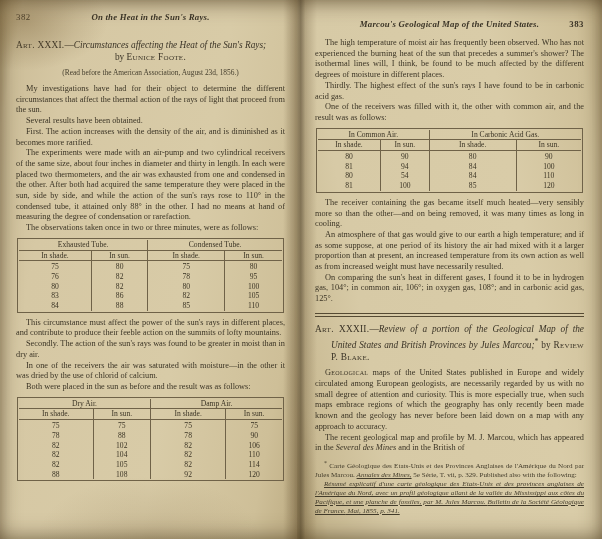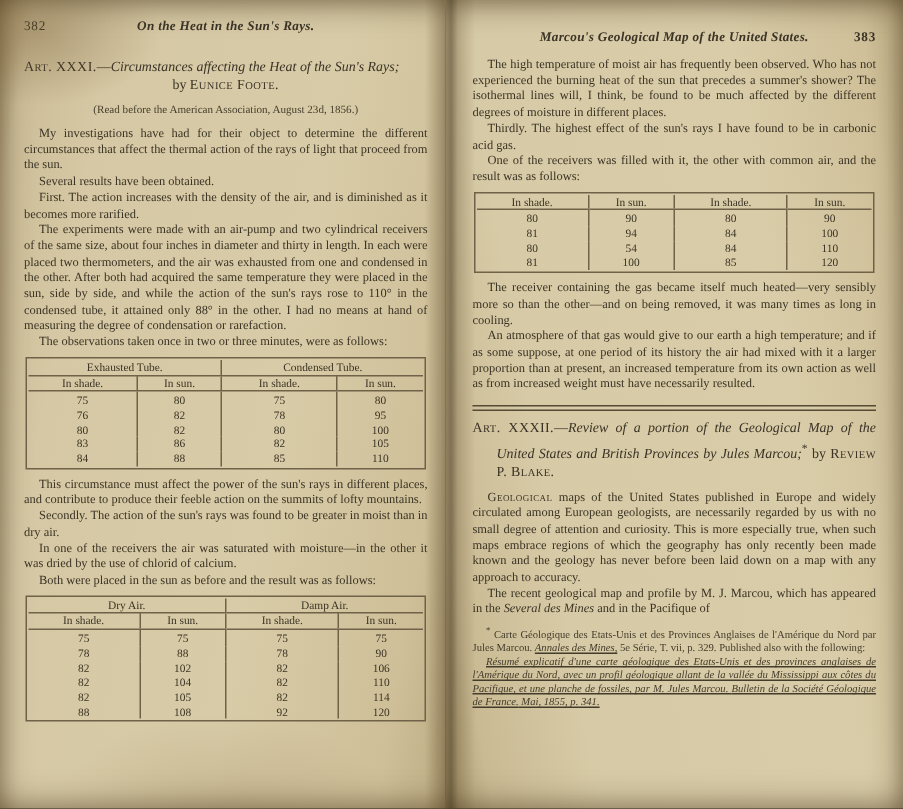--- a/index.html
+++ b/index.html
@@ -215,20 +215,24 @@
       </div>
 
       <p class="p">The high temperature of moist air has frequently been observed.  Who has not experienced the burning heat of the sun that precedes a summer's shower?  The isothermal lines will, I think, be found to be much affected by the different degrees of moisture in different places.</p>
       <p class="p">Thirdly.  The highest effect of the sun's rays I have found to be in carbonic acid gas.</p>
       <p class="p">One of the receivers was filled with it, the other with common air, and the result was as follows:</p>
 
       <div class="tbl-wrap">
         <table class="tbl">
           <thead>
             <tr>
+              <th class="gh" colspan="2">In Common Air.</th>
+              <th class="gh ghr" colspan="2">In Carbonic Acid Gas.</th>
+            </tr>
+            <tr>
               <th class="sh">In shade.</th>
               <th class="sh sep">In sun.</th>
               <th class="sh sep">In shade.</th>
               <th class="sh sep">In sun.</th>
             </tr>
           </thead>
           <tbody>
             <tr>
                 <td>80</td>
                 <td class="sep">90</td>
@@ -252,28 +256,29 @@
                 <td class="sep">100</td>
                 <td class="sep">85</td>
                 <td class="sep">120</td>
               </tr>
           </tbody>
         </table>
       </div>
 
       <p class="p">The receiver containing the gas became itself much heated—very sensibly more so than the other—and on being removed, it was many times as long in cooling.</p>
       <p class="p">An atmosphere of that gas would give to our earth a high temperature; and if as some suppose, at one period of its history the air had mixed with it a larger proportion than at present, an increased temperature from its own action as well as from increased weight must have necessarily resulted.</p>
+      <p class="p">On comparing the sun's heat in different gases, I found it to be in hydrogen gas, 104°; in common air, 106°; in oxygen gas, 108°; and in carbonic acid gas, 125°.</p>
 
       <div class="divider"></div>
 
       <p class="art32-heading"><span class="sc">Art. XXXII.</span><span>—</span><span class="it">Review of a portion of the Geological Map of the United States and British Provinces by Jules Marcou;</span><sup>*</sup><span> by </span><span class="sc">Review P. Blake.</span></p>
 
       <p class="p"><span class="sc">Geological</span><span> maps of the United States published in Europe and widely circulated among European geologists, are necessarily regarded by us with no small degree of attention and curiosity.  This is more especially true, when such maps embrace regions of which the geography has only recently been made known and the geology has never before been laid down on a map with any approach to accuracy.</span></p>
 
-      <p class="p"><span>The recent geological map and profile by M. J. Marcou, which has appeared in the </span><span class="it">Several des Mines</span><span> and in the Pacifique of</span></p>
+      <p class="p"><span>The recent geological map and profile by M. J. Marcou, which has appeared in the </span><span class="it">Several des Mines</span><span> and in the British of</span></p>
 
       <div class="footnote">
         <p class="fn-p"><sup>*</sup><span> Carte Géologique des Etats-Unis et des Provinces Anglaises de l'Amérique du Nord par Jules Marcou.  </span><span class="fn-it">Annales des Mines,</span><span> 5e Série, T. vii, p. 329.  Published also with the following:</span></p>
         <p class="fn-p fn-it"><span>Résumé explicatif d'une carte géologique des Etats-Unis et des provinces anglaises de l'Amérique du Nord, avec un profil géologique allant de la vallée du Mississippi aux côtes du Pacifique, et une planche de fossiles, par M. Jules Marcou.  </span><span>Bulletin de la Société Géologique de France.</span><span> Mai, 1855, p. 341.</span></p>
       </div>
 
     </div>
     <div class="stain stain2"></div>
   </div>
 

